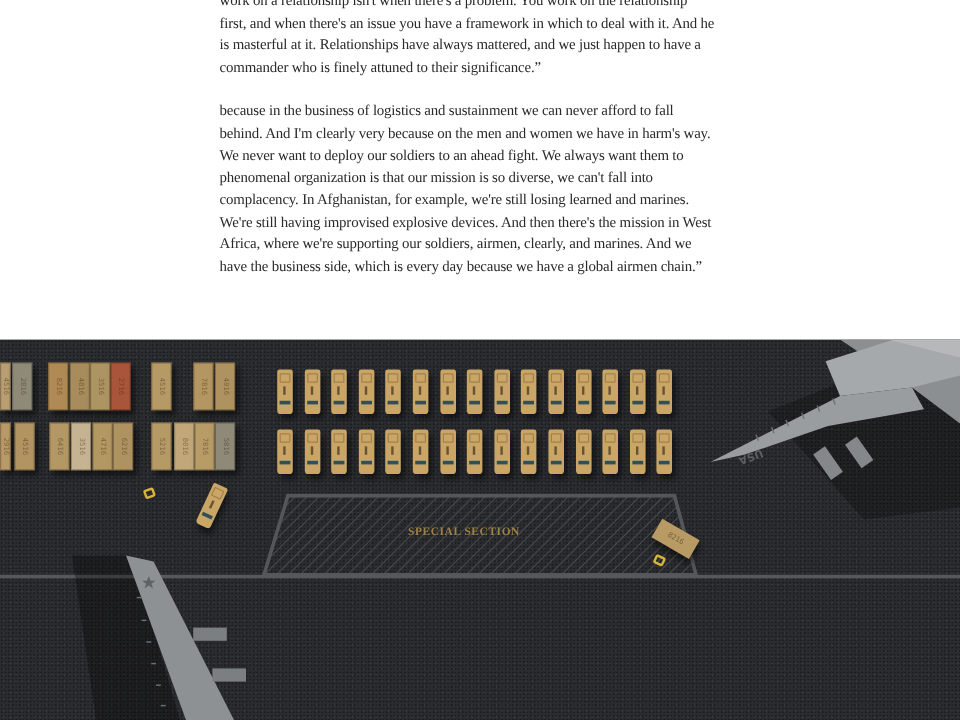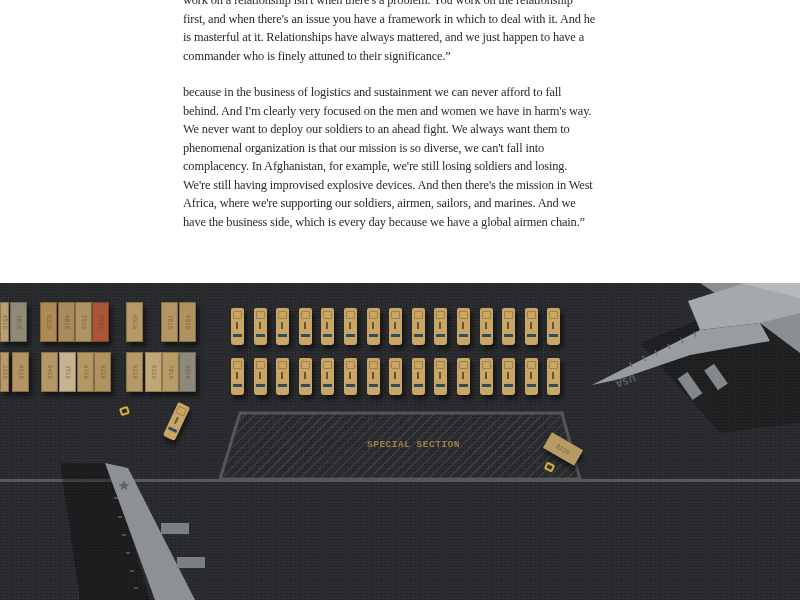--- a/index.html
+++ b/index.html
@@ -61,22 +61,22 @@
     background: rgba(40,30,20,0.6);
   }
   .truck .windshield {
     position: absolute; left: 2px; right: 2px; bottom: 8px; height: 3px;
     background: #2f4f5a;
   }
   .special {
     position: absolute; left: 0; top: 0; width: 800px; height: 317px;
   }
   .special-label {
-    position: absolute; left: 340px; top: 156px; width: 120px; text-align: right;
-    font-family: Liberation Mono, monospace; font-weight: bold;
+    position: absolute; left: 340px; top: 156px; width: 120px; text-align: left;
+    font-family: Liberation Serif, serif; font-weight: bold;
     font-size: 9.5px; letter-spacing: 0.5px; color: #9c8246;
   }
   .runway-line {
     position: absolute; left: 0; top: 196px; width: 800px; height: 3px;
     background: #57585b;
   }
   .forklift {
     position: absolute; width: 9px; height: 8px;
     border: 2.5px solid #d8b536; border-radius: 2px; box-sizing: border-box;
   }
@@ -96,26 +96,26 @@
 
 <div class="article">
   <div class="text-col para" id="p1">
     <span class="ln">work on a relationship isn't when there's a problem. You work on the relationship</span>
     <span class="ln">first, and when there's an issue you have a framework in which to deal with it. And he</span>
     <span class="ln">is masterful at it. Relationships have always mattered, and we just happen to have a</span>
     <span class="ln">commander who is finely attuned to their significance.”</span>
   </div>
   <div class="text-col para" id="p2">
     <span class="ln">because in the business of logistics and sustainment we can never afford to fall</span>
-    <span class="ln">behind. And I'm clearly very focused on the men and women we have in harm's way.</span>
+    <span class="ln">behind. And I'm clearly very because on the men and women we have in harm's way.</span>
     <span class="ln">We never want to deploy our soldiers to an ahead fight. We always want them to</span>
     <span class="ln">phenomenal organization is that our mission is so diverse, we can't fall into</span>
-    <span class="ln">complacency. In Afghanistan, for example, we're still losing soldiers and losing.</span>
+    <span class="ln">complacency. In Afghanistan, for example, we're still losing learned and marines.</span>
     <span class="ln">We're still having improvised explosive devices. And then there's the mission in West</span>
-    <span class="ln">Africa, where we're supporting our soldiers, airmen, sailors, and marines. And we</span>
+    <span class="ln">Africa, where we're supporting our soldiers, airmen, clearly, and marines. And we</span>
     <span class="ln">have the business side, which is every day because we have a global airmen chain.”</span>
   </div>
 </div>
 
 <div class="tarmac">
   <div class="tarmac-grain"></div>
 
   <svg class="special" width="800" height="317">
     <defs>
       <pattern id="hatch" patternUnits="userSpaceOnUse" width="7" height="7" patternTransform="rotate(45)">

